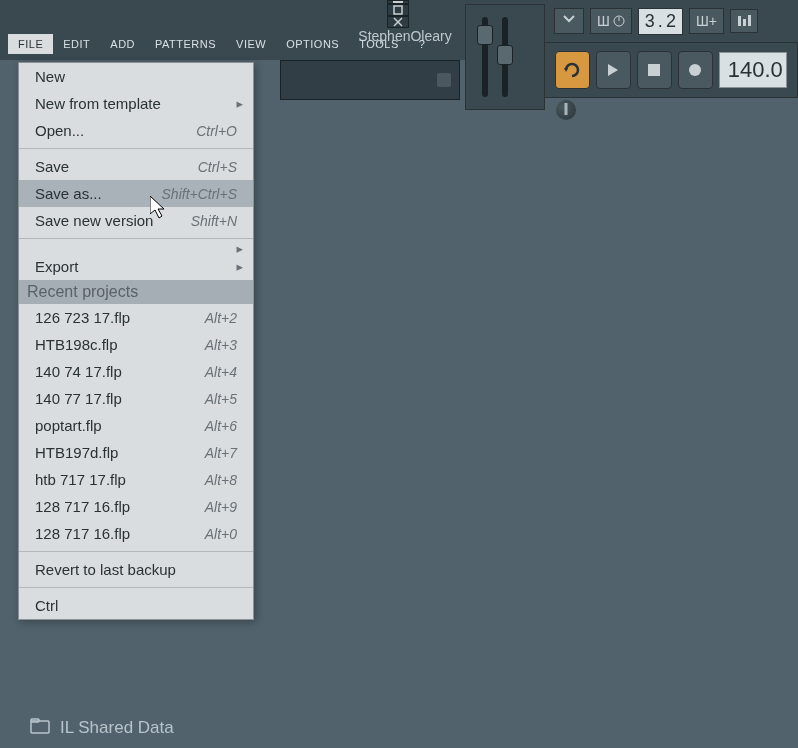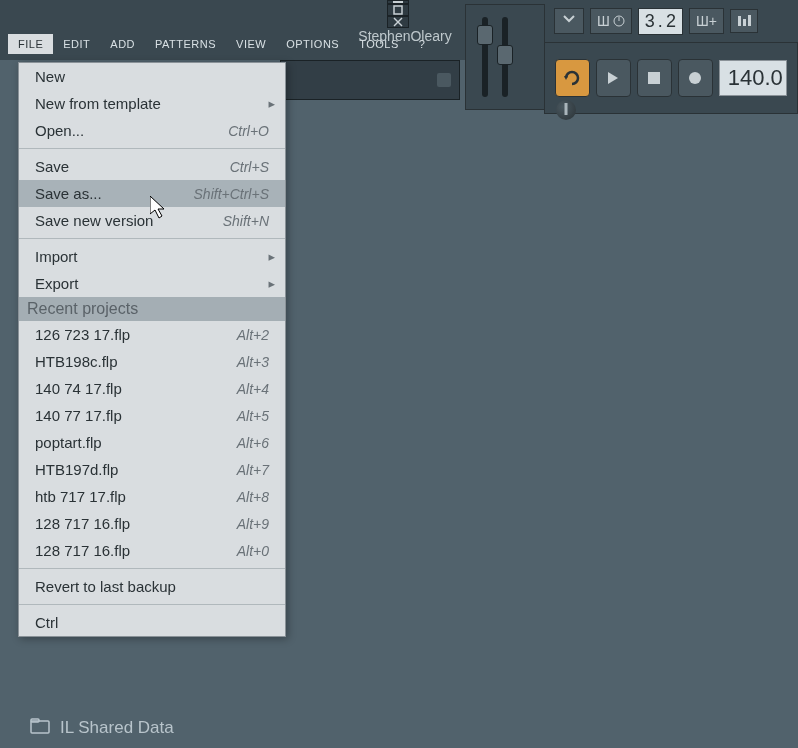--- a/index.html
+++ b/index.html
@@ -6,21 +6,21 @@
     body { width: 798px; height: 748px; background: #51626c; overflow: hidden; position: relative; }
     
     .titlebar { height: 28px; background: #3a4850; display: flex; align-items: center; padding: 0 4px; flex-direction: column; }
     .win-btn { width: 22px; height: 20px; background: #2f3b42; border: 1px solid #1a2226; margin-right: 2px; display: flex; align-items: center; justify-content: center; color: #c8d0d4; font-size: 12px; cursor: pointer; }
     .title-text { color: #bec8cc; font-size: 14px; margin-left: 12px; }
     
     .menubar { height: 32px; background: #3a4850; display: flex; align-items: center; padding: 0 8px; }
     .menu-item { color: #d8e0e4; font-size: 11px; padding: 4px 10px; cursor: pointer; letter-spacing: 0.5px; }
     .menu-item.active { background: #d9dde0; color: #2a3236; }
     
-    .dropdown { position: absolute; left: 18px; top: 62px; width: 268px; background: #d9dde0; border: 1px solid #8a9298; box-shadow: 2px 2px 8px rgba(0,0,0,0.3); z-index: 100; }
+    .dropdown { position: absolute; left: 18px; top: 62px; width: 236px; background: #d9dde0; border: 1px solid #8a9298; box-shadow: 2px 2px 8px rgba(0,0,0,0.3); z-index: 100; }
     .menu-row { display: flex; align-items: center; padding: 5px 16px; color: #2a3236; font-size: 15px; cursor: pointer; position: relative; }
     .menu-row.highlighted { background: #a8b2b8; }
     .menu-row .label { flex: 1; }
     .menu-row .shortcut { color: #6a7278; font-style: italic; font-size: 14px; }
     .menu-row .arrow { color: #6a7278; position: absolute; right: 10px; font-size: 13px; }
     .menu-sep { height: 1px; background: #b0b8bc; margin: 4px 0; }
     .menu-header { background: #a4aeb4; color: #5a6268; font-size: 16px; padding: 3px 8px; }
     
     .knob { width: 36px; height: 36px; border-radius: 50%; background: radial-gradient(circle at 35% 35%, #4a5860, #2a3236); position: relative; }
     .knob::after { content: ''; position: absolute; width: 3px; height: 12px; background: #aab5bb; top: 3px; left: 50%; transform: translateX(-50%); }
@@ -36,21 +36,21 @@
     .sidebar-item { position: absolute; left: 30px; bottom: 10px; color: #b8c4cb; font-size: 17px; display: flex; gap: 10px; }
     
     .cursor { position: absolute; top: 196px; left: 150px; z-index: 200; pointer-events: none; }
     
     .hint-bar { position: absolute; top: 60px; left: 280px; width: 180px; height: 40px; background: #323e46; border: 1px solid #1a2226; display: flex; align-items: center; justify-content: flex-end; padding-right: 8px; }
     .hint-icon { width: 14px; height: 14px; background: #4a5860; border-radius: 2px; }
     
     .top-right-strip { position: absolute; top: 0; right: 0; width: 250px; height: 42px; background: #3a4850; display: flex; align-items: center; gap: 6px; padding: 0 6px; }
     .strip-item { background: #4a5860; color: #c8d0d4; padding: 4px 6px; border: 1px solid #2a3236; font-size: 14px; display: flex; align-items: center; gap: 3px; }
     
-    .transport-strip { position: absolute; top: 42px; right: 0; width: 254px; height: 72px; background: #3a4850; display: flex; align-items: center; gap: 6px; padding: 0 10px; border: 1px solid #2a3236; }
+    .transport-strip { position: absolute; top: 42px; right: 0; width: 254px; height: 56px; background: #3a4850; display: flex; align-items: center; gap: 6px; padding: 0 10px; border: 1px solid #2a3236; }
     
     .vert-sliders { position: absolute; top: 4px; left: 465px; width: 80px; height: 106px; background: #3a4850; border: 1px solid #2a3236; display: flex; gap: 14px; padding: 12px 16px; }
   </style>
 </head>
 <body>
 
 <div class="titlebar">
   <div class="win-btn">
     <svg width="10" height="2">
         <rect width="10" height="2" fill="#c8d0d4"></rect>
@@ -173,21 +173,20 @@
   <div class="menu-row highlighted">
     <span class="label">Save as...</span>
     <span class="shortcut">Shift+Ctrl+S</span>
   </div>
   <div class="menu-row">
     <span class="label">Save new version</span>
     <span class="shortcut">Shift+N</span>
   </div>
   <div class="menu-sep"></div>
   <div class="menu-row">
-    <span class="label">Import</span>
     <span class="arrow">▸</span>
   </div>
   <div class="menu-row">
     <span class="label">Export</span>
     <span class="arrow">▸</span>
   </div>
   <div class="menu-header">Recent projects</div>
   <div class="menu-row">
       <span class="label">126 723 17.flp</span>
       <span class="shortcut">Alt+2</span>

